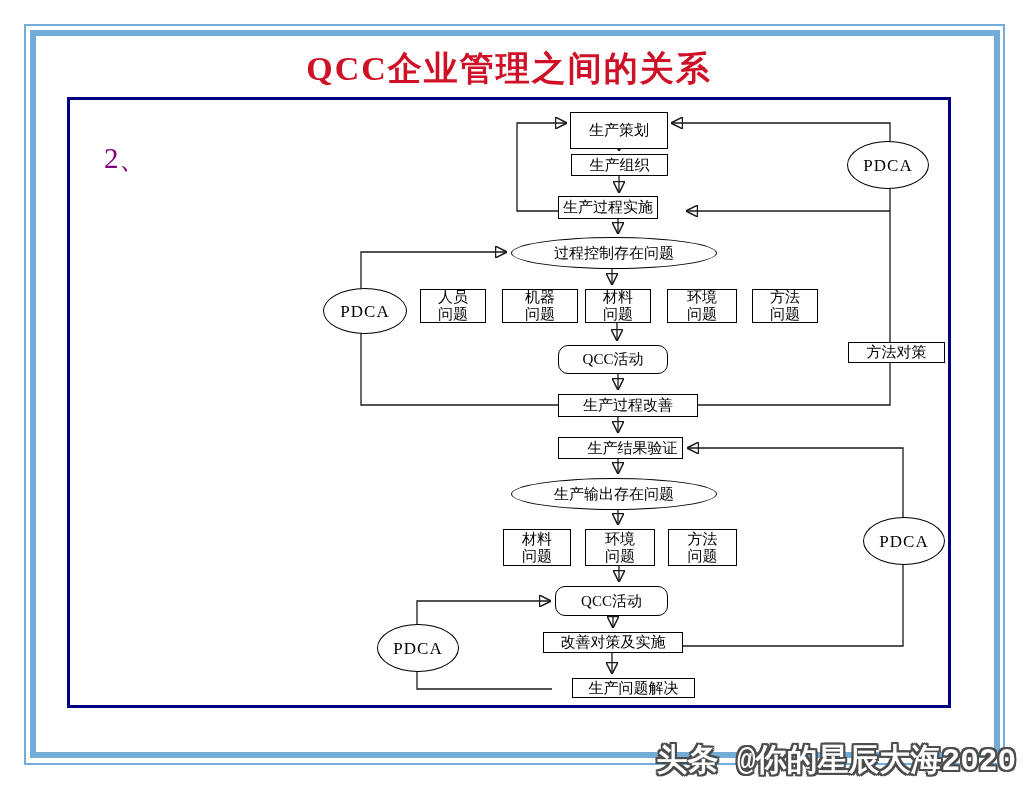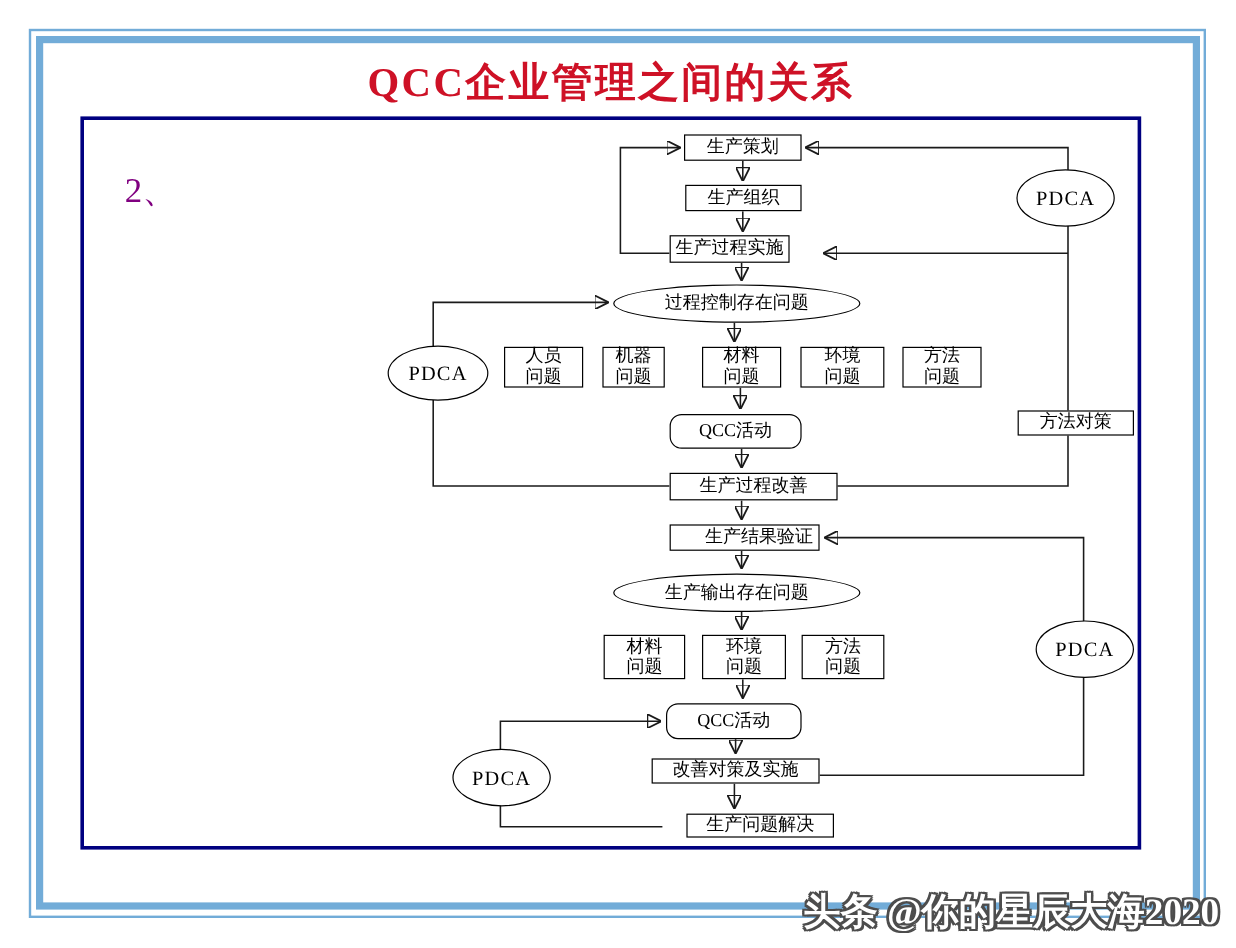--- a/index.html
+++ b/index.html
@@ -21,26 +21,26 @@
     display:flex;gap:30px;white-space:nowrap;}
   
   .box{position:absolute;border:1px solid #000;background:#fff;box-sizing:border-box;
     display:flex;align-items:center;justify-content:center;text-align:center;
     font-size:15px;line-height:17px;z-index:2;}
   .ellipse{border-radius:50%;}
   .rounded{border-radius:10px;}
   .two-line{flex-direction:column;}
   .pdca{font-size:17px;letter-spacing:1px;}
   
-  #n-plan{left:570px;top:112px;width:98px;height:22px;align-items:center;}
+  #n-plan{left:570px;top:112px;width:98px;height:37px;align-items:center;}
   #n-organize{left:571px;top:154px;width:97px;height:22px;}
   #n-implement{left:558px;top:196px;width:100px;height:23px;}
   #n-control-problem{left:511px;top:237px;width:206px;height:32px;}
   #p1-0{left:420px;top:289px;width:66px;height:34px;}
-  #p1-1{left:502px;top:289px;width:52px;height:34px;}
+  #p1-1{left:502px;top:289px;width:76px;height:34px;}
   #p1-2{left:585px;top:289px;width:66px;height:34px;}
   #p1-3{left:667px;top:289px;width:70px;height:34px;}
   #p1-4{left:752px;top:289px;width:66px;height:34px;}
   #n-qcc1{left:558px;top:345px;width:110px;height:29px;}
   #n-method-counter{left:848px;top:342px;width:97px;height:21px;}
   #n-improve{left:558px;top:394px;width:140px;height:23px;}
   #n-verify{left:558px;top:437px;width:125px;height:22px;padding-left:24px;}
   #n-output-problem{left:511px;top:478px;width:206px;height:32px;}
   #p2-0{left:503px;top:529px;width:68px;height:37px;}
   #p2-1{left:585px;top:529px;width:70px;height:37px;}
@@ -50,21 +50,21 @@
   #n-solved{left:552px;top:678px;width:123px;height:20px;margin-left:20px;}
   #pdca-tr{left:847px;top:141px;width:82px;height:48px;}
   #pdca-ml{left:323px;top:288px;width:84px;height:46px;}
   #pdca-br{left:863px;top:517px;width:82px;height:48px;}
   #pdca-bl{left:377px;top:624px;width:82px;height:48px;}
   
   svg.connectors{position:absolute;left:0;top:0;z-index:1;pointer-events:none;}
   svg.connectors path{stroke:#1a1a1a;stroke-width:1.3;fill:none;}
   
   .watermark{position:absolute;top:739px;right:14px;z-index:10;
-    font-family:Liberation Serif, serif;font-size:31px;font-weight:600;
+    font-family:Liberation Mono, monospace;font-size:31px;font-weight:600;
     color:#ffffff;white-space:nowrap;
     text-shadow:-2px -2px 0 #4d4d4d, 2px -2px 0 #4d4d4d, -2px 2px 0 #4d4d4d,
       2px 2px 0 #4d4d4d, 0 -2px 0 #4d4d4d, 0 2px 0 #4d4d4d, -2px 0 0 #4d4d4d, 2px 0 0 #4d4d4d;}
 </style>
 </head>
 <body>
 
 <div class="frame-outer"></div>
 <div class="frame-inner"></div>
 

